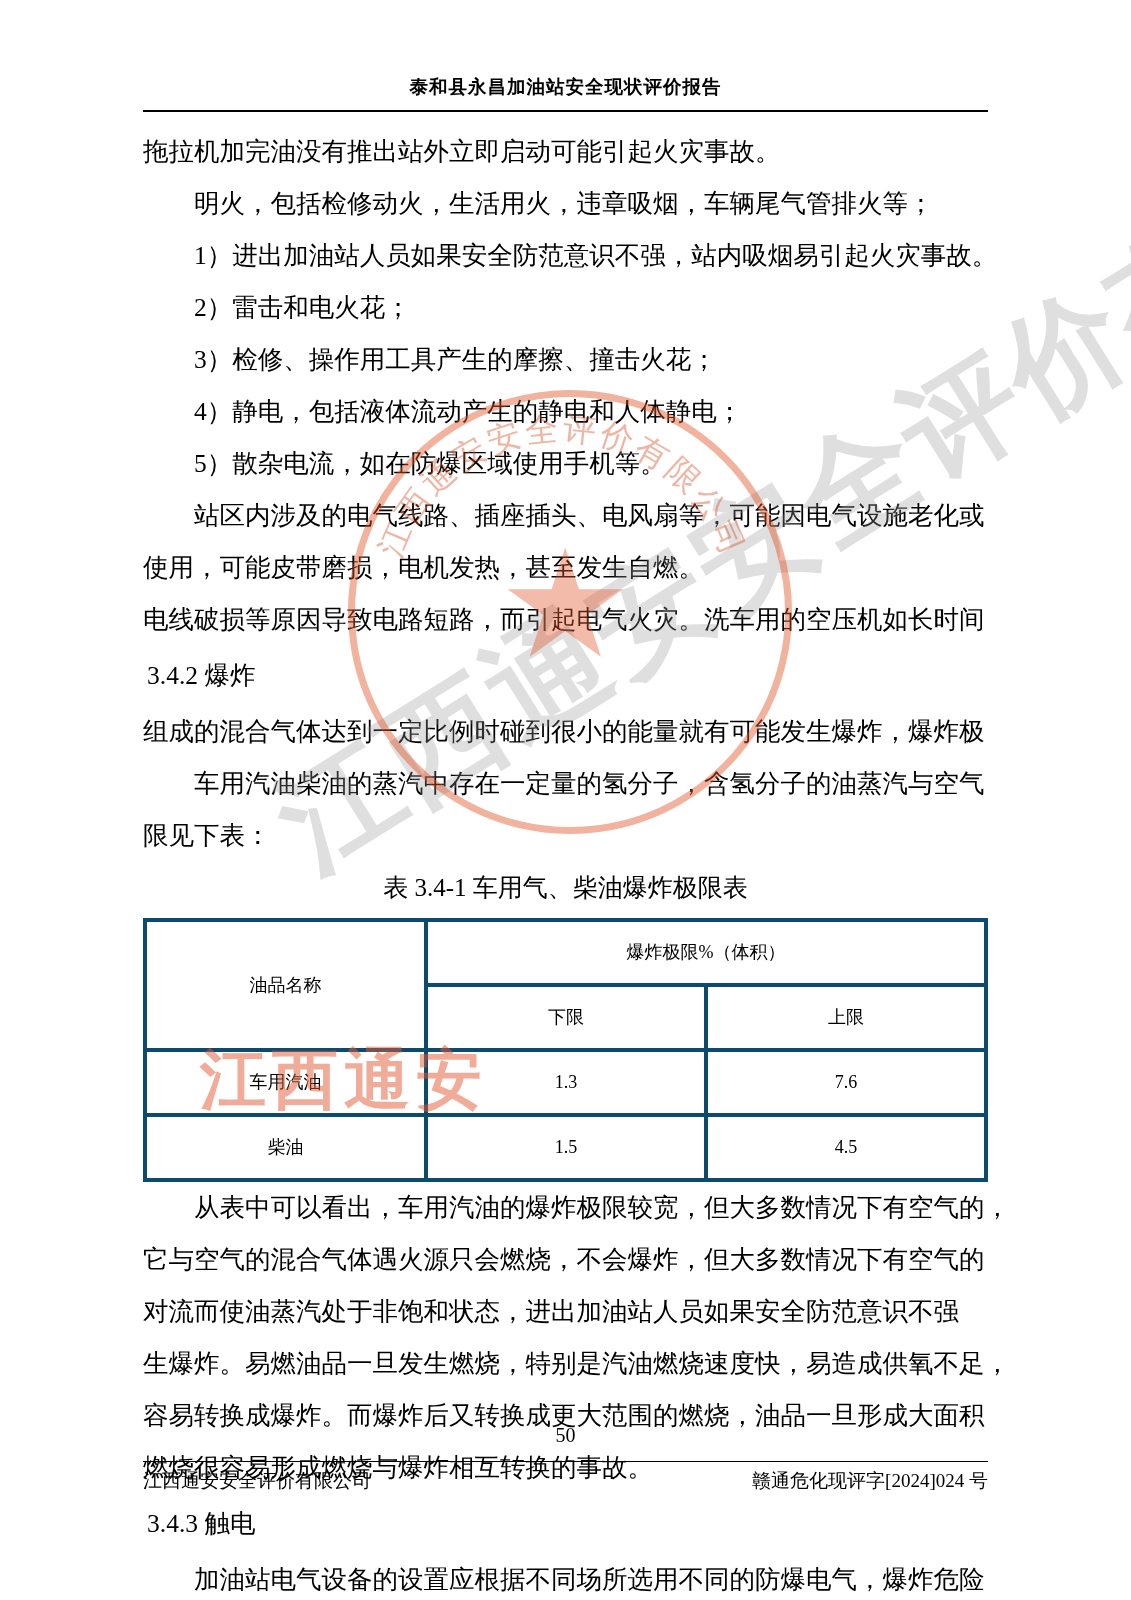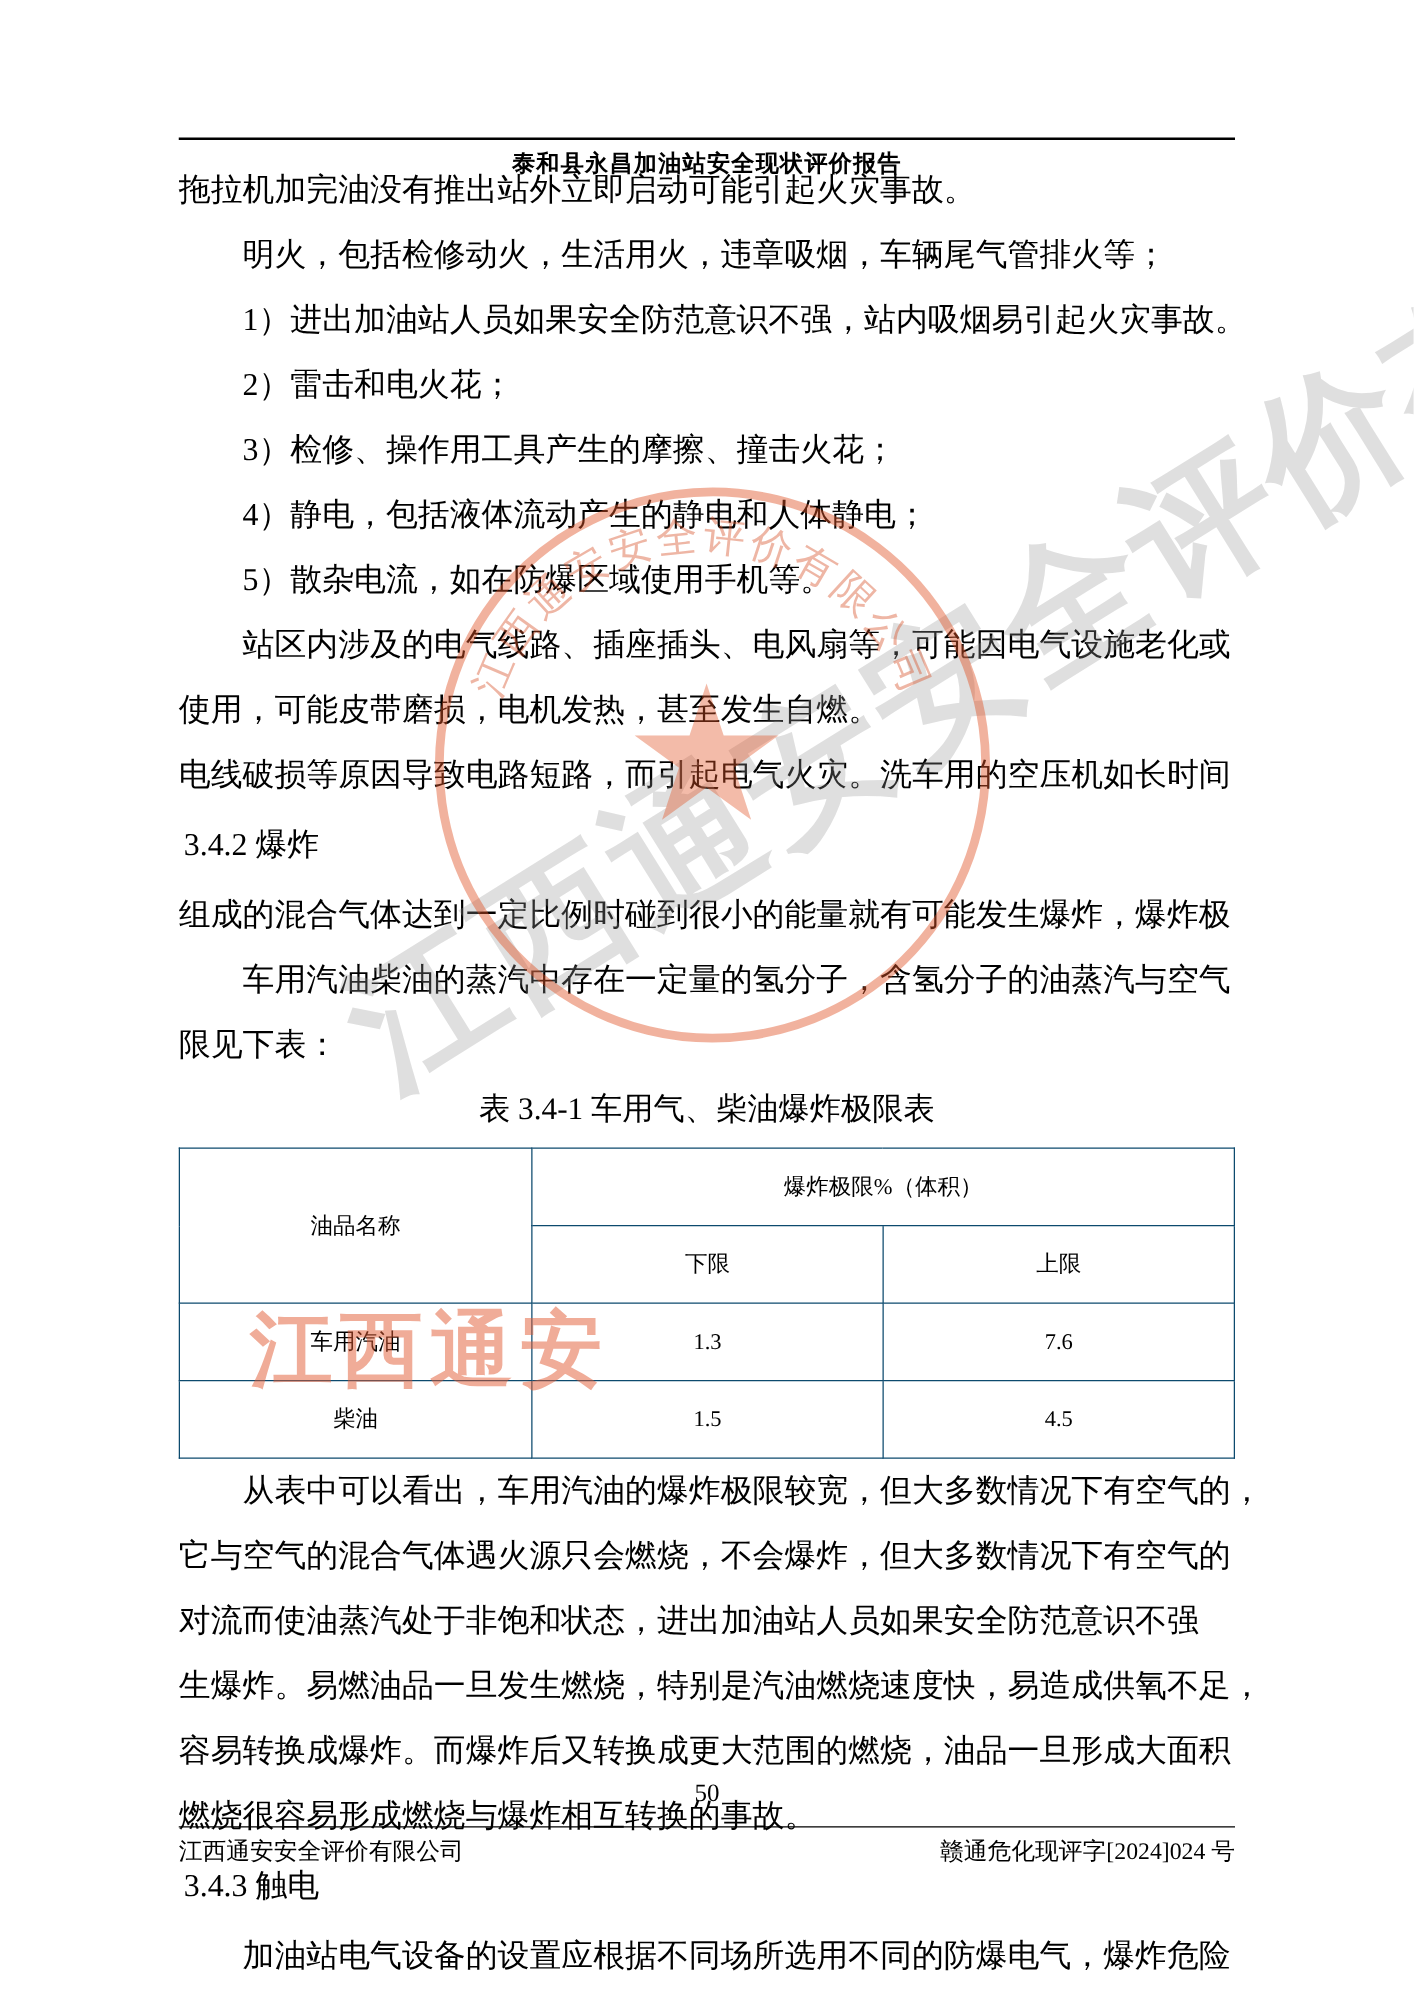--- a/index.html
+++ b/index.html
@@ -29,21 +29,20 @@
   
   .header {
     position: absolute;
     top: 74px;
     left: 0;
     width: 845px;
     text-align: center;
     font-size: 18.5px;
     font-weight: bold;
     letter-spacing: 1px;
-    margin-top: 44px;
   }
   .header-rule {
     position: absolute;
     top: 110px;
     left: 0;
     width: 845px;
     height: 2px;
     background: #000;
   }
   
@@ -78,21 +77,21 @@
   }
   
   table.data {
     border-collapse: collapse;
     width: 845px;
     margin: 2px 0 0 0;
     font-size: 18px;
     font-family: "Liberation Serif", "DejaVu Serif", serif;
   }
   table.data td {
-    border: 1px solid #0c4a6e;
+    border: 4px solid #0c4a6e;
     text-align: center;
     padding: 4px 0 5px 0;
     height: 22px;
   }
   table.data td.name-col { width: 282px; }
   table.data td.sub-col  { width: 281px; }
   .tbl-wrap { margin-top: 4px; }
   
   .page-number {
     position: absolute;

